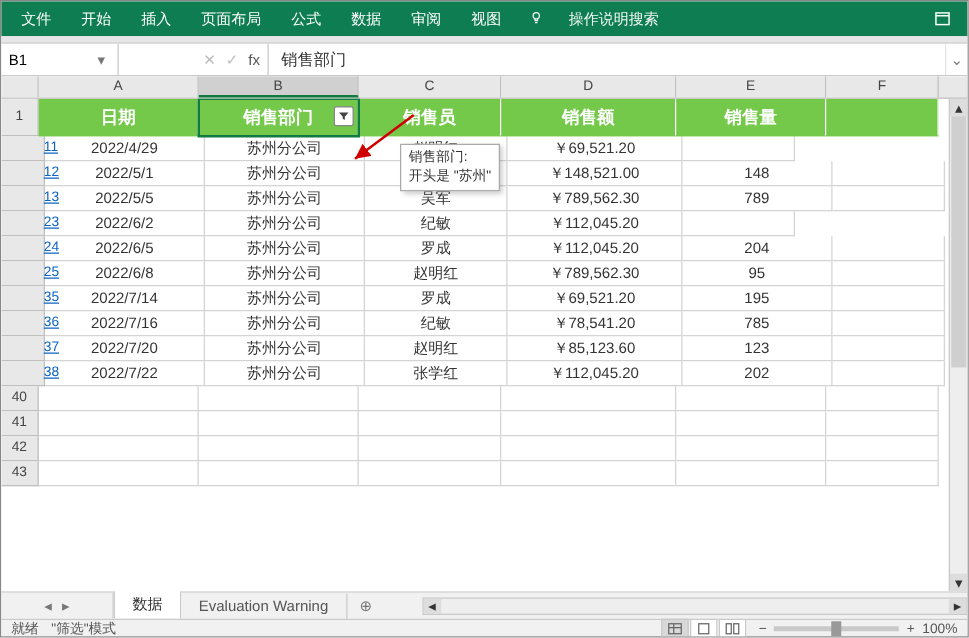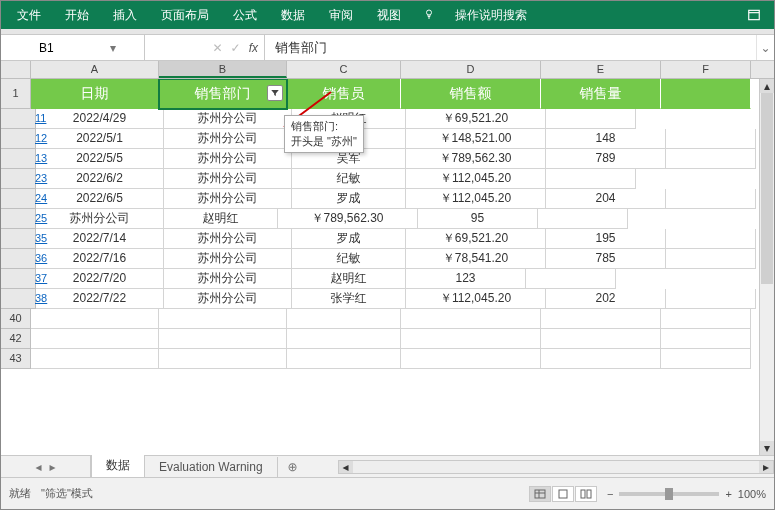--- a/index.html
+++ b/index.html
@@ -10,71 +10,71 @@
 .ribbon .tab { padding: 0 12px; display: flex; align-items: center; cursor: pointer; font-size: 12px; text-align: center; }
 .ribbon .spacer { flex: 1; }
 .ribbon .icon-btn { width: 40px; display:flex; align-items:center; justify-content:center; }
 .search-hint { display: flex; align-items: center; gap: 20px; padding: 0 10px; opacity: 0.95; }
 
 
 .under-ribbon { height: 6px; background: #e6e6e6; border-bottom: 1px solid #c9c9c9; }
 
 
 .formula-row { height: 26px; display: flex; align-items: stretch; border-bottom: 1px solid #c9c9c9; background: #fff; }
-.name-box { width: 112px; border-right: 1px solid #c9c9c9; display:flex; align-items:center;margin-left:32px; }
+.name-box { width: 94px; border-right: 1px solid #c9c9c9; display:flex; align-items:center; }
 .name-box input { width: 70px; border: none; outline: none; padding: 0 6px; font-size: 12px; background: transparent; }
 .name-box .dd { width: 20px; text-align: center; color: #777; }
 .fx-cell { width: 120px; display:flex; align-items:center; justify-content:flex-end; padding-right:6px; color:#777; border-right: 1px solid #c9c9c9; gap:8px;}
 .fx-cell .fbtn{ color:#bbb; }
-.fx-cell .fx{ font-style: italic; color:#555;}
+.fx-cell .fx{ color:#555;}
 .formula-input { flex:1; padding: 0 10px; display:flex; align-items:center; font-size: 13px; }
 .formula-end { width: 18px; border-left:1px solid #e3e3e3; display:flex; align-items:center; justify-content:center; color:#777;}
 
 
 .grid-wrap { flex:1; display:flex; flex-direction: column; position: relative; background:#fff; overflow:hidden;}
 .col-headers { height: 18px; display:flex; background:#e8e8e8; border-bottom:1px solid #bfbfbf; }
 .corner { width: 30px; border-right:1px solid #bfbfbf; background:#e8e8e8; }
 .ch { border-right:1px solid #bfbfbf; text-align:center; font-size:11px; color:#444; line-height:17px; background:#e8e8e8; }
 .ch.sel { background:#d0d0d0; border-bottom: 2px solid #107c41; }
 .rows { flex:1; overflow: hidden; position:relative;}
 .row { display:flex; height: 20px; }
 .row .rh { width:30px; background:#e8e8e8; border-right:1px solid #bfbfbf; border-bottom:1px solid #bfbfbf; text-align:center; font-size:11px; color:#444; line-height:19px; }
 .row .rh.link { color:#0b64c0; text-decoration: underline; padding-left: 34px; }
 .row .cell { border-right:1px solid #d4d4d4; border-bottom:1px solid #d4d4d4; line-height:19px; font-size:12px; padding: 0 4px; overflow:hidden; white-space: nowrap; text-align:center; }
 .row.header-row { height: 30px; }
 .row.header-row .rh { line-height:29px; }
-.row.header-row .cell { background:#74c94a; color:#fff; font-weight: normal; font-size:14px; line-height:29px; border-right:1px solid #fff; border-bottom:1px solid #74c94a; position:relative; }
+.row.header-row .cell { background:#74c94a; color:#fff; font-weight: bold; font-size:14px; line-height:29px; border-right:1px solid #fff; border-bottom:1px solid #74c94a; position:relative; }
 .row.header-row .cell.selected { outline: 2px solid #107c41; outline-offset:-1px; z-index:2; }
 .filter-btn { position:absolute; right:3px; top:6px; width:16px; height:16px; background:#fff; border:1px solid #888; border-radius:2px; display:flex; align-items:center; justify-content:center; }
 .filter-btn svg { width:10px; height:10px; }
 
 
 .cA{width:128px}.cB{width:128px}.cC{width:114px}.cD{width:140px}.cE{width:120px}.cF{width:90px}
 
 
 .arrow { position:absolute; pointer-events:none; }
 
 
-.tooltip { position:absolute; background:#fff; border:1px solid #aaa; box-shadow: 2px 2px 4px rgba(0,0,0,.2); font-size:11px; padding: 3px 6px; line-height:15px; z-index: 5; }
+.tooltip { position:absolute; background:#fff; border:1px solid #aaa; box-shadow: 2px 2px 4px rgba(0,0,0,.2); font-size:11px; padding: 3px 6px; line-height:15px; z-index: 5; margin-left: 36px; }
 
 
 .sheet-bar { height: 22px; display:flex; align-items:stretch; background:#f1f1f1; border-top:1px solid #c9c9c9; font-size:12px;}
 .sheet-nav { width:90px; display:flex; align-items:center; justify-content:center; gap:8px; color:#777; border-right:1px solid #c9c9c9;}
 .sheet-tabs { display:flex; align-items:flex-end; }
 .sheet-tab { padding: 3px 14px; border:1px solid #c9c9c9; border-bottom:none; background:#fff; margin-top:1px; }
 .sheet-tab.inactive { background:#f1f1f1; border-top:none; border-left:none; color:#555; }
 .add-sheet { width:30px; display:flex; align-items:center; justify-content:center; color:#777; }
 .hscroll-area { flex:1; display:flex; align-items:center; padding-left:30px; }
 .hscroll { flex:1; height:14px; background:#eee; border:1px solid #c9c9c9; display:flex; align-items:center; }
 .hscroll .btn{ width:14px; height:12px; background:#ddd; display:flex; align-items:center; justify-content:center;}
 .hscroll .track{ flex:1; position:relative;}
 .hscroll .thumb{ position:absolute; left:0; width:60%; top:0; bottom:0; background:#cfcfcf;}
 
 
-.status { height: 32px; background:#f1f1f1; border-top:1px solid #c9c9c9; display:flex; align-items:center; padding: 0 8px; font-size:11px; color:#555; gap:10px;}
+.status { height: 14px; background:#f1f1f1; border-top:1px solid #c9c9c9; display:flex; align-items:center; padding: 0 8px; font-size:11px; color:#555; gap:10px;}
 .status .spacer{flex:1}
 .view-btns { display:flex; gap:1px;}
 .view-btns .vb{ width:22px; height:16px; border:1px solid #c9c9c9; background:#fff; display:flex; align-items:center; justify-content:center;}
 .view-btns .vb.active{ background:#d8d8d8;}
 .zoom { display:flex; align-items:center; gap:6px;}
 .zoom .slider{ width:100px; height:4px; background:#c9c9c9; position:relative;}
 .zoom .slider .knob{ position:absolute; width:8px; height:12px; background:#999; top:-4px; left:46px;}
 .zoom .mid{ position:absolute; left:48px; top:-3px; width:2px; height:10px; background:#999;}
 
 .vscroll { position:absolute; right:0; top:0; bottom:0; width:15px; background:#eee; border-left:1px solid #c9c9c9; display:flex; flex-direction:column;}
@@ -195,20 +195,21 @@
           <div class="rh link">24</div>
           <div class="cell cA">2022/6/5</div>
           <div class="cell cB">苏州分公司</div>
           <div class="cell cC">罗成</div>
           <div class="cell cD">￥112,045.20</div>
           <div class="cell cE">204</div>
           <div class="cell cF"></div>
         </div>
         <div class="row">
           <div class="rh link">25</div>
+          <div class="cell cA">2022/6/8</div>
           <div class="cell cB">苏州分公司</div>
           <div class="cell cC">赵明红</div>
           <div class="cell cD">￥789,562.30</div>
           <div class="cell cE">95</div>
           <div class="cell cF"></div>
         </div>
         <div class="row">
           <div class="rh link">35</div>
           <div class="cell cA">2022/7/14</div>
           <div class="cell cB">苏州分公司</div>
@@ -224,36 +225,46 @@
           <div class="cell cC">纪敏</div>
           <div class="cell cD">￥78,541.20</div>
           <div class="cell cE">785</div>
           <div class="cell cF"></div>
         </div>
         <div class="row">
           <div class="rh link">37</div>
           <div class="cell cA">2022/7/20</div>
           <div class="cell cB">苏州分公司</div>
           <div class="cell cC">赵明红</div>
+          <div class="cell cD">￥85,123.60</div>
           <div class="cell cE">123</div>
           <div class="cell cF"></div>
         </div>
         <div class="row">
           <div class="rh link">38</div>
           <div class="cell cA">2022/7/22</div>
           <div class="cell cB">苏州分公司</div>
           <div class="cell cC">张学红</div>
           <div class="cell cD">￥112,045.20</div>
           <div class="cell cE">202</div>
           <div class="cell cF"></div>
         </div>
       </div>
     <div id="empty-rows-container">
         <div class="row">
           <div class="rh">40</div>
+          <div class="cell cA"></div>
+          <div class="cell cB"></div>
+          <div class="cell cC"></div>
+          <div class="cell cD"></div>
+          <div class="cell cE"></div>
+          <div class="cell cF"></div>
+        </div>
+        <div class="row">
+          <div class="rh">41</div>
           <div class="cell cA"></div>
           <div class="cell cB"></div>
           <div class="cell cC"></div>
           <div class="cell cD"></div>
           <div class="cell cE"></div>
           <div class="cell cF"></div>
         </div>
         <div class="row">
           <div class="rh">42</div>
           <div class="cell cA"></div>

